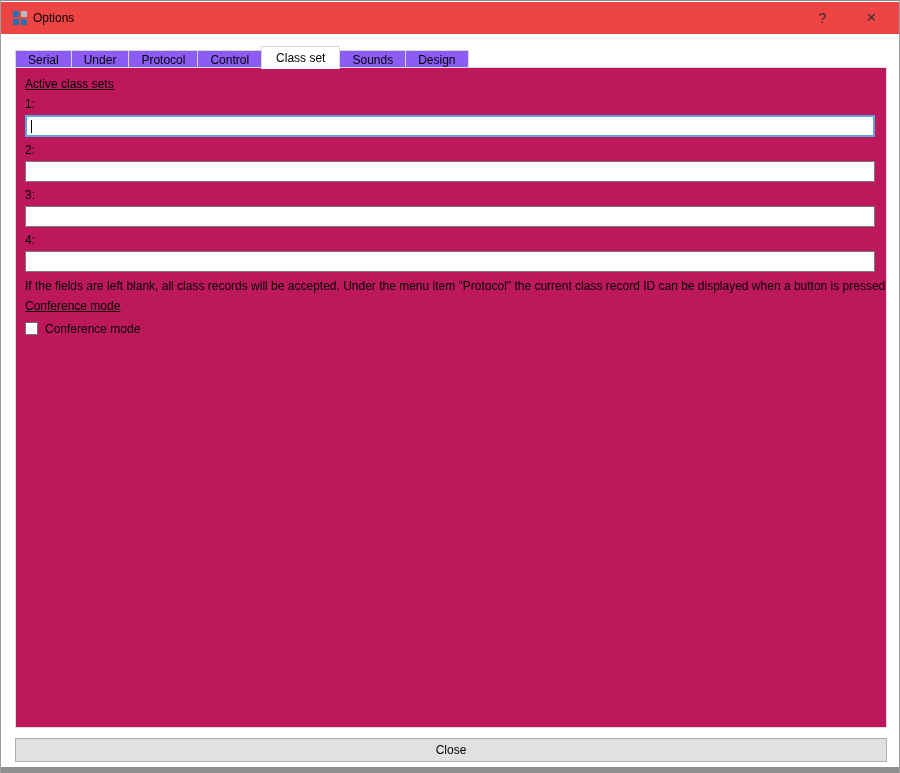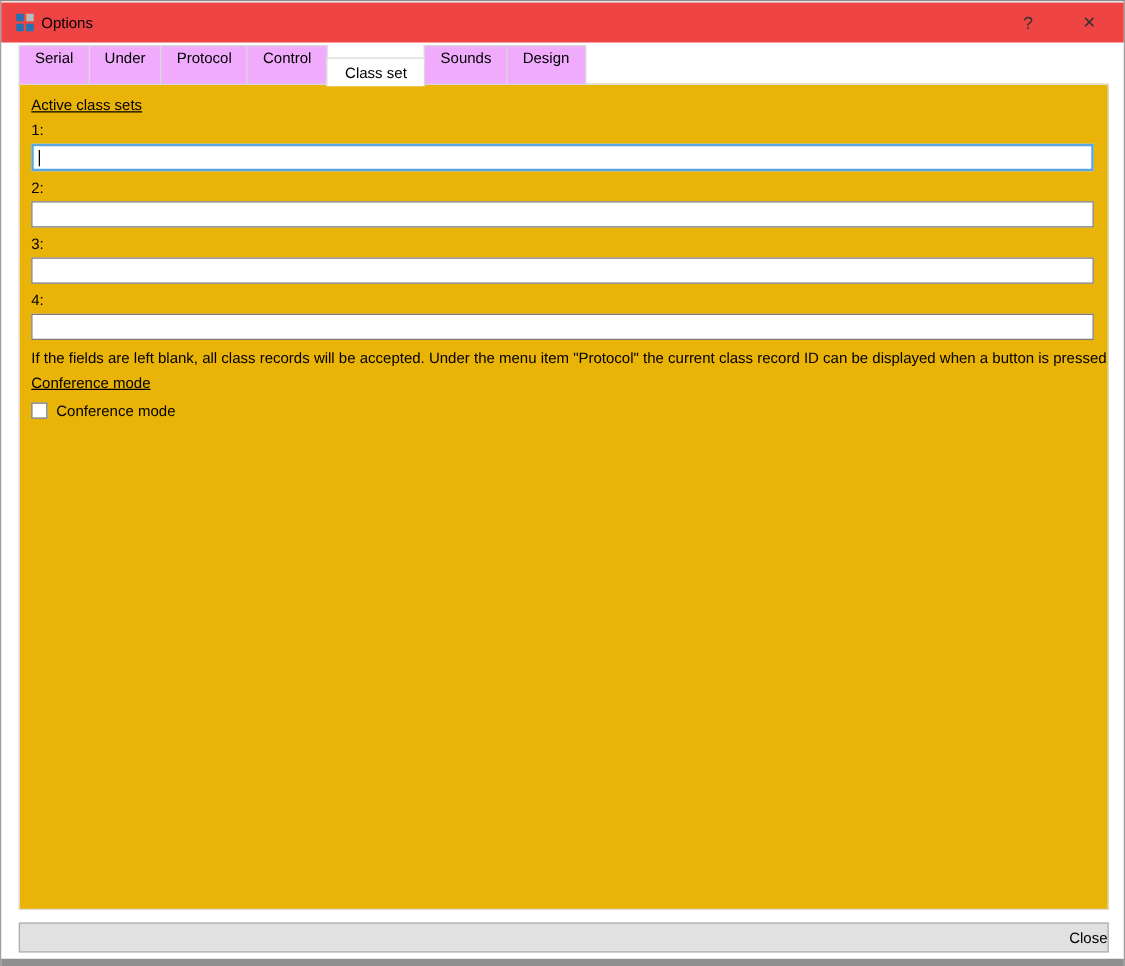--- a/index.html
+++ b/index.html
@@ -37,23 +37,23 @@
   }
   .help-btn   { left:799px; font-size:14px; }
   .close-x-btn{ left:848px; font-size:13px; }
 
   
   .tabbar {
     position:absolute; left:14px; top:44px; height:23px;
     display:flex; align-items:flex-end; z-index:2;
   }
   .tab {
-    height:32px; line-height:18px;
+    height:18px; line-height:18px;
     padding:0 12px;
-    background:#f0abfc;
+    background:#8b5cf6;
     border:1px solid #d9d9d9;
     margin-right:-1px;
     font-size:12px;
     white-space:nowrap;
     position:relative;
     z-index:1;
   }
   .tab.active {
     height:23px; line-height:22px;
     padding:0 14px;
@@ -61,21 +61,21 @@
     border-bottom:none;
     margin-bottom:-1px;
     z-index:3;
     text-align:center;
   }
 
   
   .panel {
     position:absolute; left:14px; top:66px;
     width:872px; height:661px;
-    background:#eab308;
+    background:#be185d;
     border:1px solid #dcdcdc;
     z-index:1;
     overflow:hidden;
   }
   .panel-inner { padding:9px 9px 0 9px; }
   .section-heading { text-decoration:underline; line-height:15px; margin:0; font-weight:normal; font-size:12px; }
   .static-line { line-height:15px; }
   .class-set-id { margin-top:5px; }
   .field-label-1 { margin-top:5px; }
   .field-label { margin-top:6px; }
@@ -107,21 +107,21 @@
     flex:0 0 auto;
   }
   .note-text { margin-top:7px; line-height:15px; }
 
   
   .close-button {
     position:absolute; left:14px; top:737px;
     width:872px; height:24px;
     background:#e1e1e1;
     border:1px solid #adadad;
-    text-align:right; line-height:22px;
+    text-align:center; line-height:22px;
     font-size:12px; color:#000;
     cursor:default; user-select:none;
   }
   .bottom-strip {
     position:absolute; left:0; right:0; bottom:0; height:6px;
     background:#8f8f8f;
   }
 </style>
 </head>
 <body>

